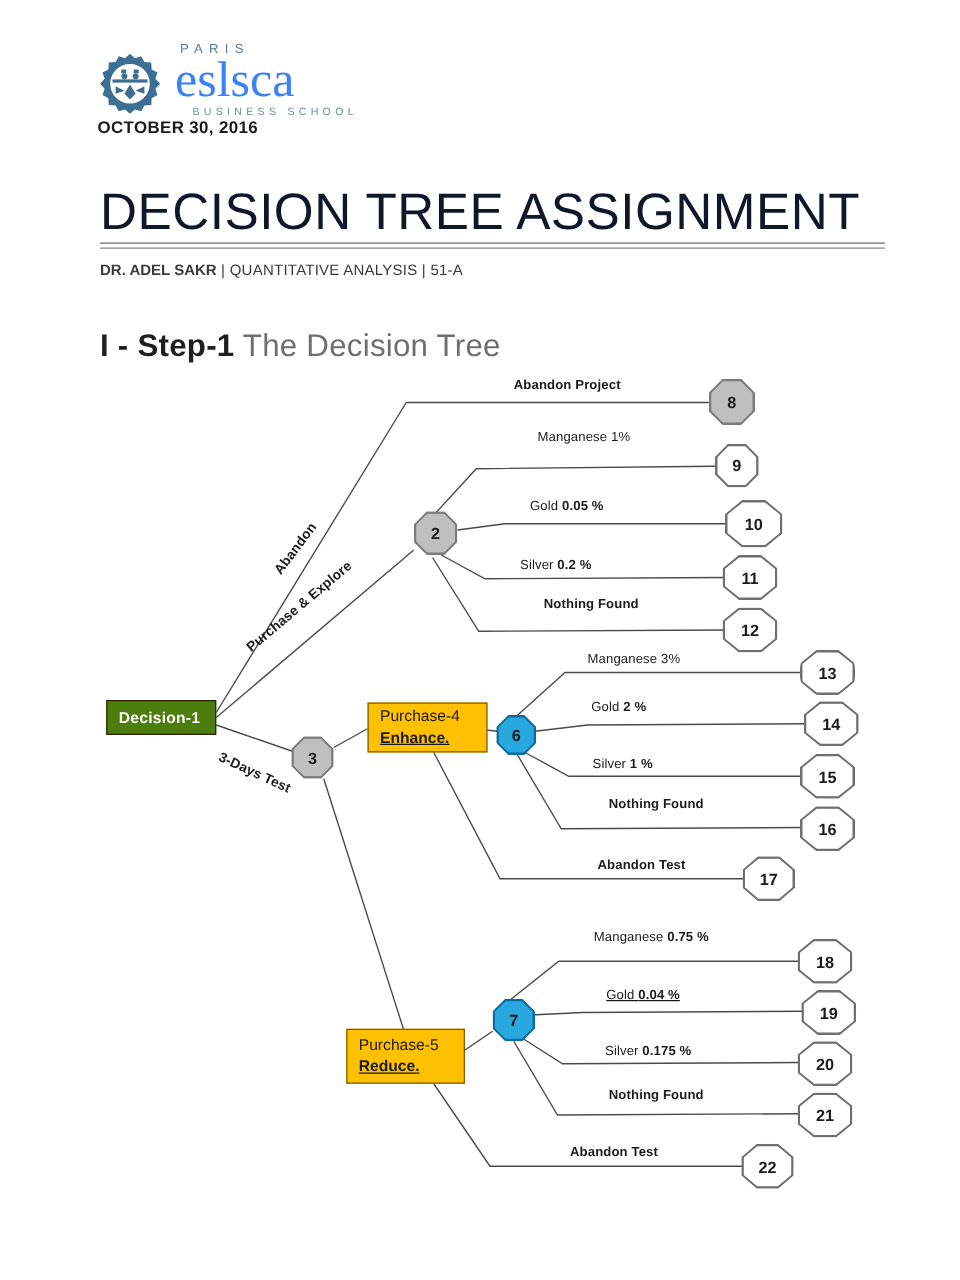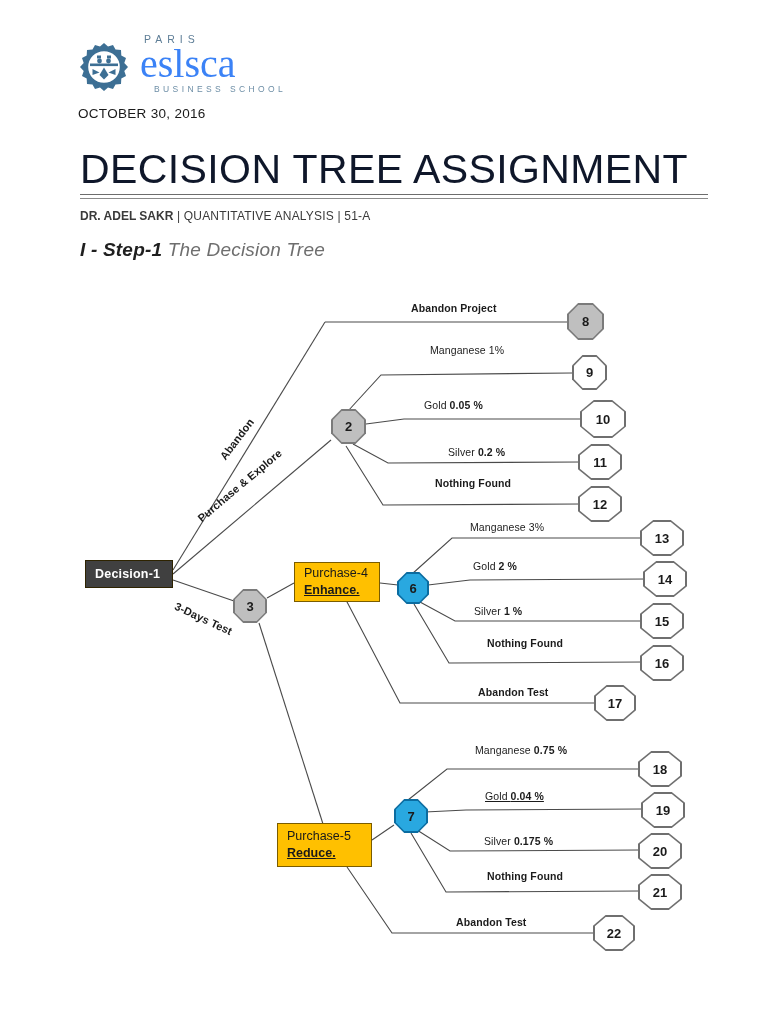--- a/index.html
+++ b/index.html
@@ -56,25 +56,25 @@
   }
   #logo-sub {
     font-size: 8.5px;
     letter-spacing: 3.4px;
     color: #6d8ea6;
     margin-left: 14px;
     line-height: 12px;
   }
   #doc-date {
     font-family: "Liberation Sans", sans-serif;
-    font-weight: normal;
+    font-weight: bold;
     font-size: 13.5px;
     letter-spacing: 0.3px;
     color: #1a1a1a;
-    margin-top: 12px;
+    margin-top: 0;
   }
 
   
   #title-block {
     position: absolute;
     left: 80px;
     top: 150px;
     width: 628px;
   }
   #doc-title {
@@ -94,25 +94,24 @@
     border-top: 1.2px solid #8a8a8a;
   }
   #doc-byline {
     margin-top: 10px;
     font-size: 12px;
     color: #3a3a3a;
     letter-spacing: 0.2px;
   }
   #doc-byline b { font-weight: bold; letter-spacing: 0; }
   #section-heading {
-    margin-top: 16px;
-    font-size: 19px;
+    margin-top: 40px;
+    font-size: 25px;
     color: #6e6e6e;
     letter-spacing: 0.2px;
-    font-style: italic;
   }
   #section-heading b { color: #1f1f1f; font-weight: bold; }
 
   
   #tree-canvas {
     position: absolute;
     left: 0;
     top: 0;
     width: 768px;
     height: 1024px;
@@ -156,21 +155,21 @@
     position: absolute;
     box-sizing: border-box;
     display: flex;
     flex-direction: column;
     justify-content: center;
     padding-left: 9px;
     font-size: 12.5px;
     line-height: 17px;
   }
   #node-decision-1 {
-    background: #404040;
+    background: #4d7c0f;
     border: 1.6px solid #2e2300;
     color: #ffffff;
     font-weight: bold;
     letter-spacing: 0.2px;
     font-size: 12.5px;
   }
   .dbox.amber {
     background: #ffc000;
     border: 1.6px solid #7a5c00;
     color: #1a1a1a;
@@ -287,21 +286,21 @@
       <path d="M411 833 L446 892 L640 891"></path>
 
       <path d="M347 867 L392 933 L596 933"></path>
     </g>
   </svg>
 
   <div class="dbox" id="node-decision-1" style="left:85px; top:560px; width:88px; height:28px;">
     <div>Decision-1</div>
   </div>
 
-  <div class="dbox amber" style="left:294px; top:562px; width:86px; height:40px;">
+  <div class="dbox amber" style="left:294px; top:562px; width:96px; height:40px;">
     <div>Purchase-4</div>
     <div class="line2">Enhance.</div>
   </div>
 
   <div class="dbox amber" style="left:277px; top:823px; width:95px; height:44px;">
     <div>Purchase-5</div>
     <div class="line2">Reduce.</div>
   </div>
 
   <div class="oct gray" style="left:331px; top:409px; width:35px; height:35px;">
@@ -335,21 +334,21 @@
   </div>
   <div class="oct white" style="left:578px; top:444px; width:44px; height:36px;">
     <div class="oct-inner"></div>
     <span class="num">11</span>
   </div>
   <div class="oct white" style="left:578px; top:486px; width:44px; height:36px;">
     <div class="oct-inner"></div>
     <span class="num">12</span>
   </div>
 
-  <div class="oct white" style="left:640px; top:520px; width:44px; height:36px;">
+  <div class="oct white" style="left:640px; top:520px; width:44px; height:36px;border-radius:15px;">
     <div class="oct-inner"></div>
     <span class="num">13</span>
   </div>
   <div class="oct white" style="left:643px; top:561px; width:44px; height:36px;">
     <div class="oct-inner"></div>
     <span class="num">14</span>
   </div>
   <div class="oct white" style="left:640px; top:603px; width:44px; height:36px;">
     <div class="oct-inner"></div>
     <span class="num">15</span>
@@ -385,21 +384,21 @@
   </div>
 
   <div class="elabel rot-abandon" style="left:227px; top:450px;">Abandon</div>
   <div class="elabel rot-explore" style="left:203px; top:512px;">Purchase &amp; Explore</div>
   <div class="elabel rot-days" style="left:178px; top:600px;">3-Days Test</div>
 
   <div class="elabel bold" style="left:411px; top:302px;">Abandon Project</div>
 
   <div class="elabel" style="left:430px; top:344px;">Manganese 1%</div>
   <div class="elabel" style="left:424px; top:399px;"><span>Gold </span><b>0.05 %</b></div>
-  <div class="elabel" style="left:448px; top:446px;"><span>Silver </span><b>0.2 %</b></div>
+  <div class="elabel" style="left:416px; top:446px;"><span>Silver </span><b>0.2 %</b></div>
   <div class="elabel bold" style="left:435px; top:477px;">Nothing Found</div>
 
   <div class="elabel" style="left:470px; top:521px;">Manganese 3%</div>
   <div class="elabel" style="left:473px; top:560px;"><span>Gold </span><b>2 %</b></div>
   <div class="elabel" style="left:474px; top:605px;"><span>Silver </span><b>1 %</b></div>
   <div class="elabel bold" style="left:487px; top:637px;">Nothing Found</div>
   <div class="elabel bold" style="left:478px; top:686px;">Abandon Test</div>
 
   <div class="elabel" style="left:475px; top:744px;"><span>Manganese </span><b>0.75 %</b></div>
   <div class="elabel" style="left:485px; top:790px;text-decoration:underline;"><span>Gold </span><b>0.04 %</b></div>

